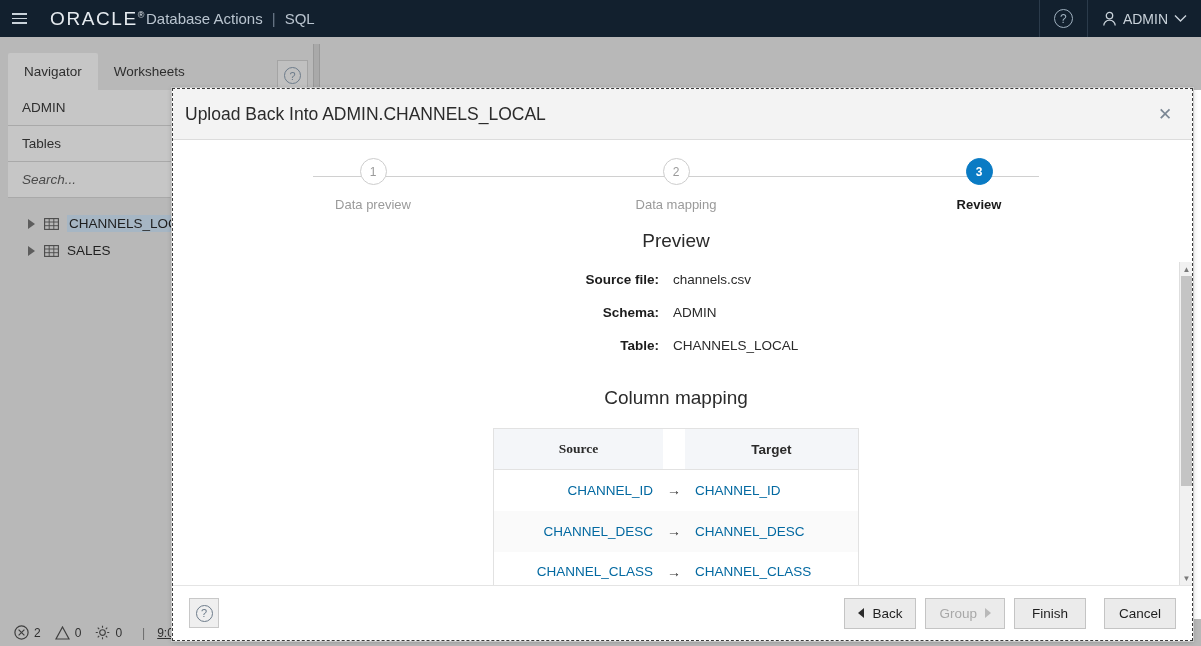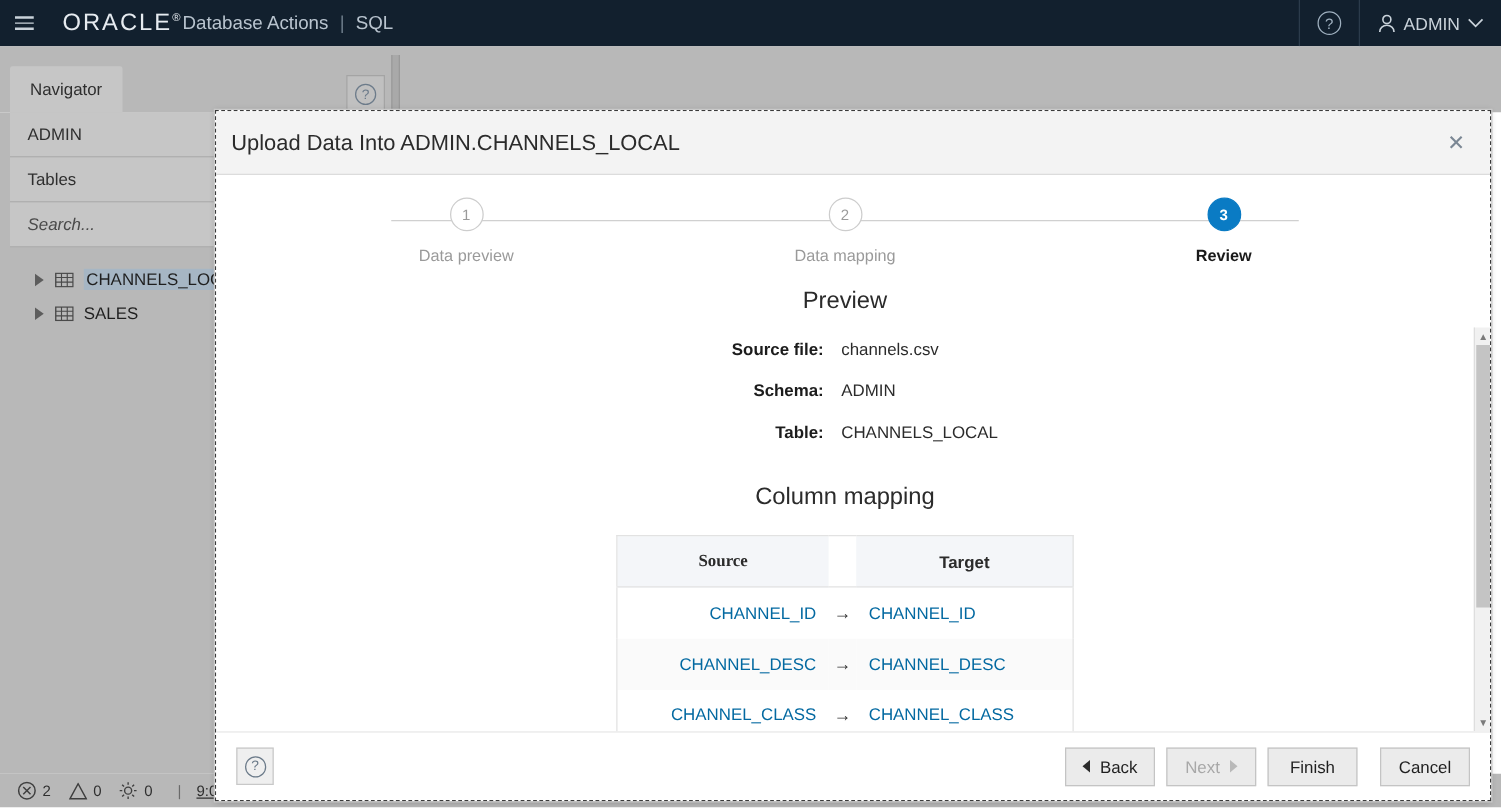--- a/index.html
+++ b/index.html
@@ -255,20 +255,23 @@
       <svg width="13" height="9" viewBox="0 0 13 9">
         <path d="M1 1.5 L6.5 7 L12 1.5" fill="none" stroke="#c9d2da" stroke-width="1.4"></path>
       </svg>
     </div>
   </div>
 
   <div class="toolbar-row">
     <div class="tabstrip">
       <div class="tab active">
         <span>Navigator</span>
+      </div>
+      <div class="tab">
+        <span>Worksheets</span>
       </div>
     </div>
 
     <div class="tb-help">
       <span class="circ-q2">?</span>
     </div>
 
     <div class="ws-toolbar">
       <span class="ws-name">[Worksheet]*</span>
       <span class="caret"></span>
@@ -418,21 +421,21 @@
       </svg>
       <span>0</span>
     </div>
     <span class="st-pipe">|</span>
     <span class="st-time">9:03:</span>
   </div>
 
   <div class="dialog">
 
     <div class="dlg-header">
-      <div class="dlg-title">Upload Data Into ADMIN.CHANNELS_LOCAL</div>
+      <div class="dlg-title">Upload Back Into ADMIN.CHANNELS_LOCAL</div>
       <div class="dlg-close">✕</div>
     </div>
 
     <div class="dlg-body">
       <div class="dlg-scrollarea">
 
         <div class="stepper">
           <div class="step-line"></div>
           <div class="steps">
             <div class="step">
@@ -508,21 +511,21 @@
     <div class="dlg-footer">
       <div class="help-btn">
         <span class="circ-q3">?</span>
       </div>
       <div class="footer-spacer"></div>
       <button class="btn">
         <span class="ltri"></span>
         <span>Back</span>
       </button>
       <button class="btn disabled">
-        <span>Next</span>
+        <span>Group</span>
         <span class="rtri"></span>
       </button>
       <button class="btn">
         <span>Finish</span>
       </button>
       <button class="btn cancel">
         <span>Cancel</span>
       </button>
     </div>
 

